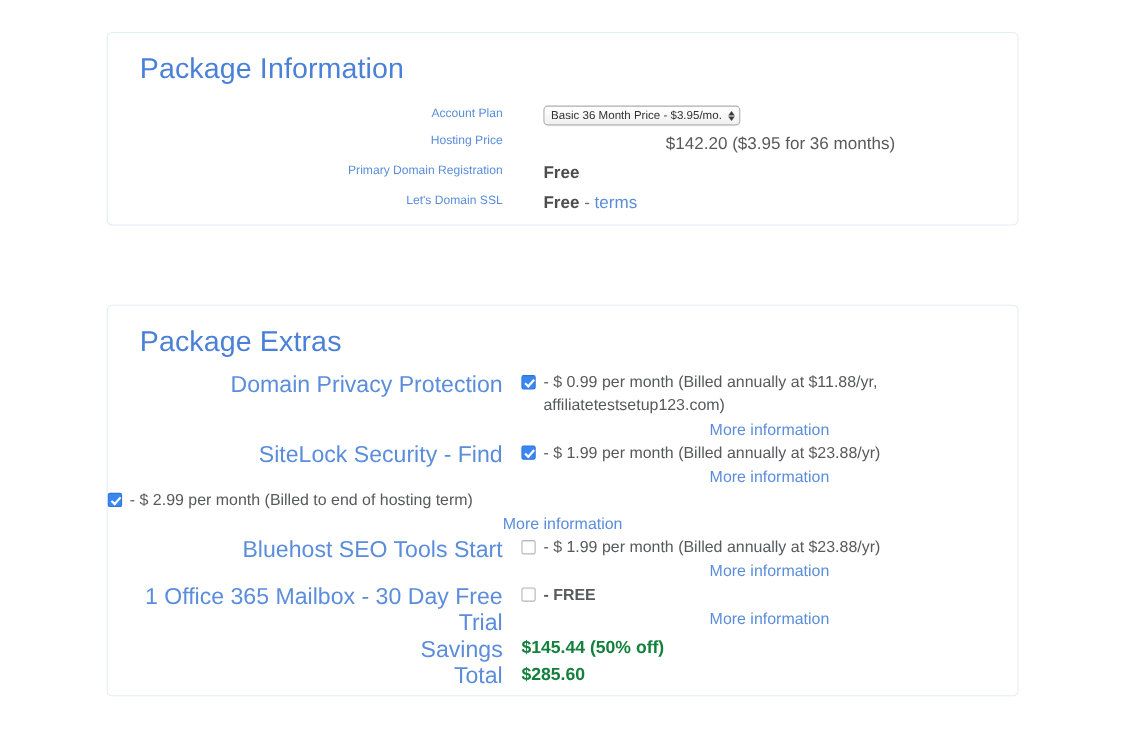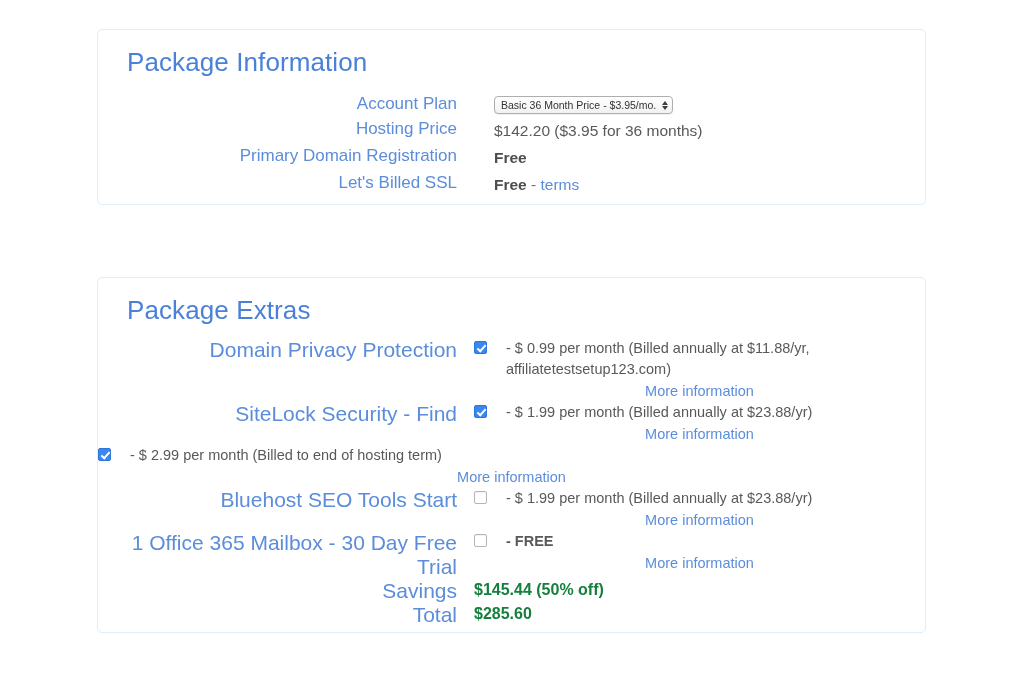--- a/index.html
+++ b/index.html
@@ -45,39 +45,39 @@
   }
   .row {
     display: flex;
     align-items: flex-start;
     width: 100%;
   }
   .row .lbl {
     width: 376px;
     text-align: right;
     color: #5b8ddb;
-    font-size: 17px;
+    font-size: 11px;
     line-height: 25px;
     padding-right: 17px;
     white-space: pre-line;
     flex: 0 0 376px;
   }
   .row .val {
     flex: 1 1 auto;
     color: #58595b;
     font-size: 15px;
     line-height: 25px;
     padding-top: 2px;
     margin-left: 20px;
   }
   #card-info .row .val { font-size: 15.5px; }
   #card-info .row { min-height: 25px; }
 
   .strong { font-weight: bold; color: #4d4d4f; }
-  .muted  { color: #6d6e71; }
+  .muted  { color: #6d6e71; text-align: center; }
   .link {
     color: #5b8ddb;
     text-decoration: none;
     cursor: pointer;
   }
 
   
   .row-select .val { padding-top: 0px; }
 
   
@@ -129,21 +129,21 @@
   .xrow .val {
     flex: 1 1 auto;
     padding-left: 0px;
     color: #58595b;
     font-size: 14.5px;
     line-height: 21px;
   }
   .opt-line {
     display: flex;
     align-items: flex-start;
-    gap: 16px;
+    gap: 4px;
   }
   .opt-text {
     padding-left: 3px;
     max-width: 360px;
     color: #58595b;
   }
   .more {
     display: block;
     color: #5b8ddb;
     font-size: 14.5px;
@@ -212,21 +212,21 @@
       </div>
 
       <div class="row">
         <div class="lbl">Primary Domain Registration</div>
         <div class="val">
           <span class="strong">Free</span>
         </div>
       </div>
 
       <div class="row">
-        <div class="lbl">Let's Billed SSL</div>
+        <div class="lbl">Let's Domain SSL</div>
         <div class="val">
           <span class="strong">Free</span><span class="muted"> - </span><a class="link">terms</a>
         </div>
       </div>
 
     </div>
   </section>
 
   <section class="card" id="card-extras">
     <h2 class="card-title">Package Extras</h2>

